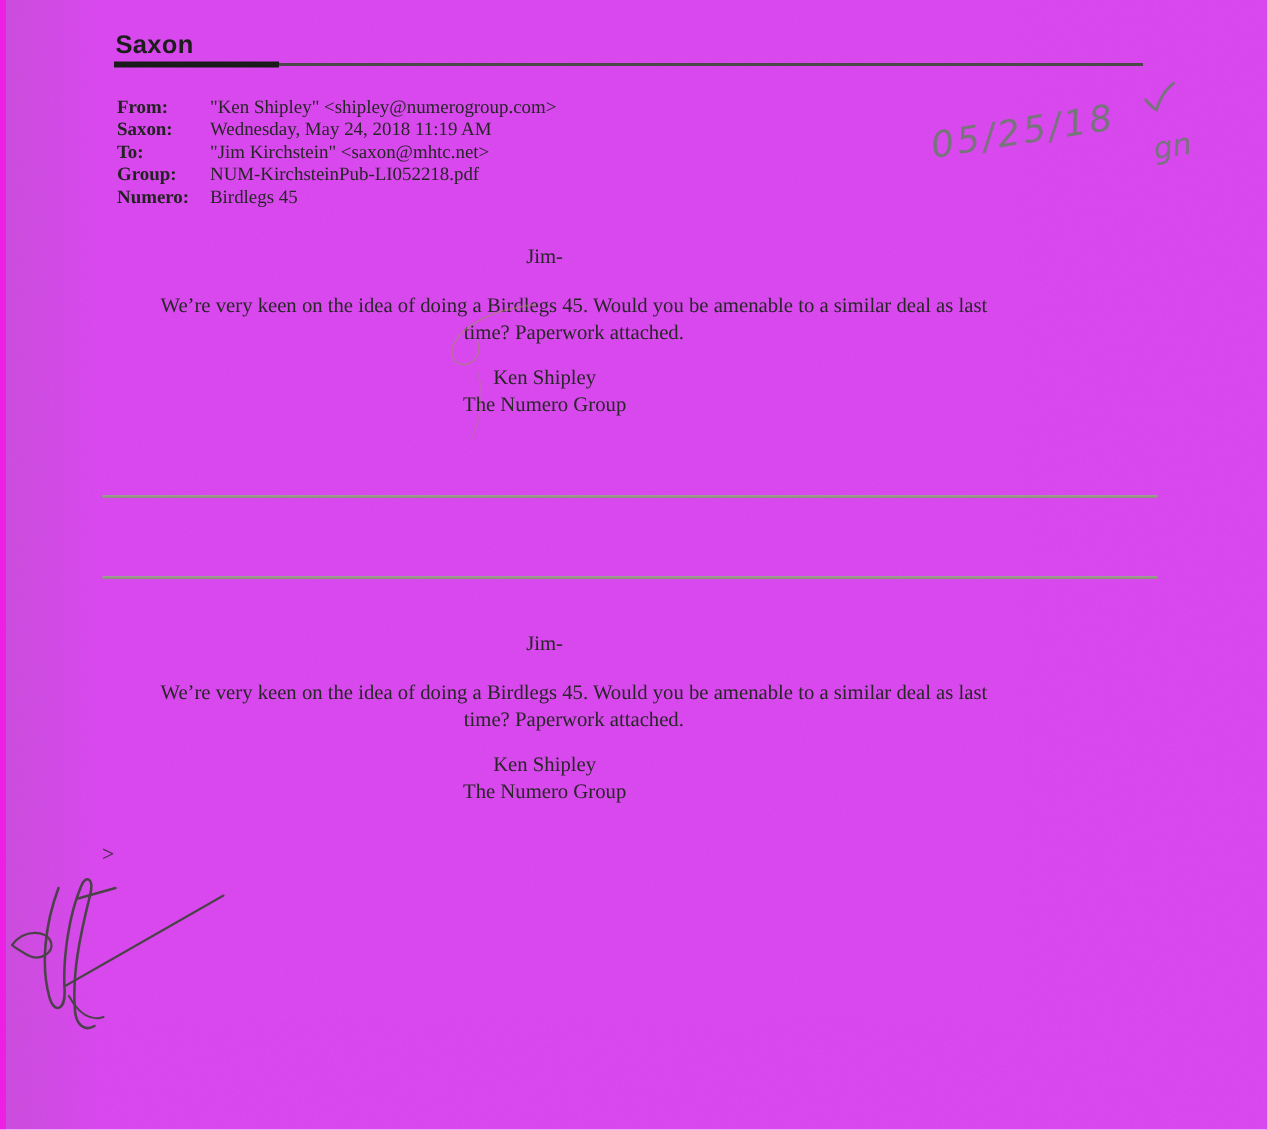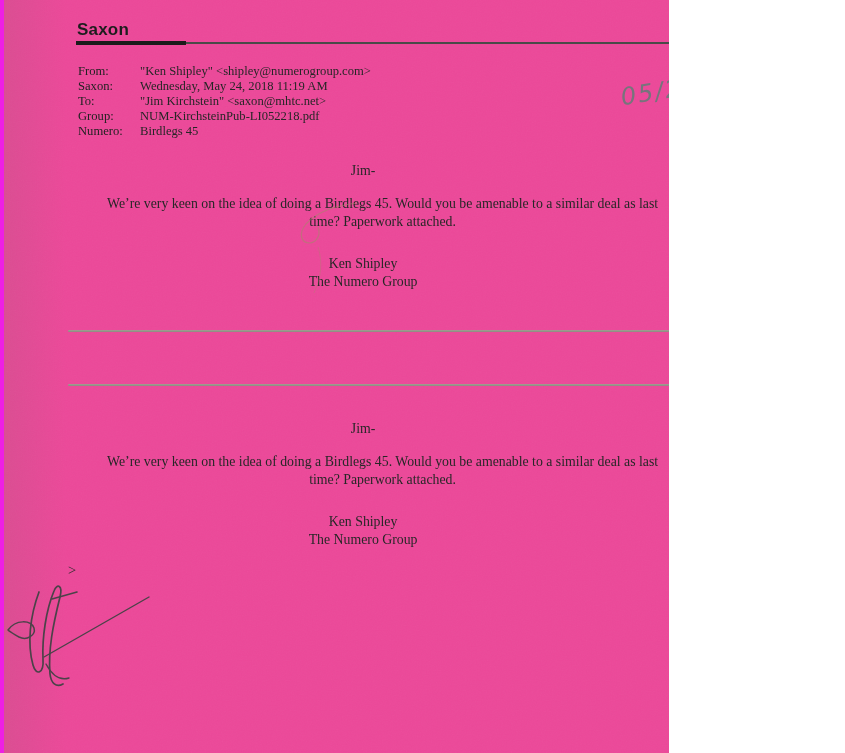--- a/index.html
+++ b/index.html
@@ -1,19 +1,19 @@
 <!DOCTYPE html>
 <html><head>
 <meta charset="utf-8">
 <style>
   html,body{margin:0;padding:0;background:#ffffff;}
   .page{
     position:relative;
-    width:669px;height:753px;
-    background:#ec4899;
+    width:845px;height:753px;
+    background:#d946ef;
     overflow:hidden;
     font-family:"Liberation Serif", serif;
     color:#262626;
   }
   
   .scan-edge{
     position:absolute;left:0;top:0;width:4px;height:753px;
     background:#ee1fe4;
   }
   .edge-shade{
@@ -38,33 +38,33 @@
     position:absolute;left:76px;top:41px;width:110px;height:4px;
     background:#1b1b1b;
   }
 
   
   .hdr{
     position:absolute;left:78px;top:64px;
     font-size:12.6px;line-height:15.1px;
   }
   .hdr-row{display:flex;}
-  .hdr-label{font-weight:normal;width:62px;color:#222;}
+  .hdr-label{font-weight:bold;width:62px;color:#222;}
   .hdr-value{white-space:nowrap;color:#262626;}
 
   
   .body-block{
     position:absolute;left:68px;
     font-size:13.8px;line-height:18px;color:#272727;text-align:center;
   }
   .body-1{top:162px;}
   .body-2{top:420px;}
   .para{margin-top:15px;margin-left:39px;}
   .para-line{white-space:nowrap;}
-  .signoff{margin-top:24px;}
+  .signoff{margin-top:12px;}
   .signoff div{white-space:nowrap;}
 
   .divider{
     position:absolute;left:68px;width:704px;height:2px;
     background:linear-gradient(to bottom,#a39e93,#8d8a80);
     border-radius:1px;
   }
   .divider-1{top:330px;}
   .divider-2{top:384px;}
 

